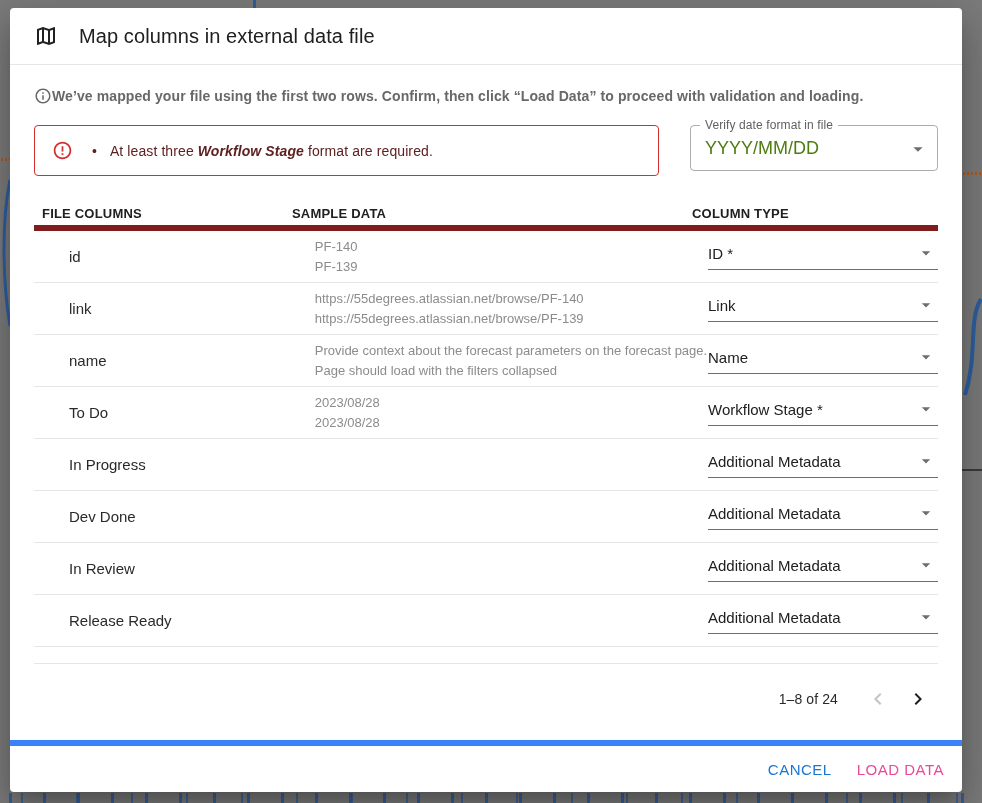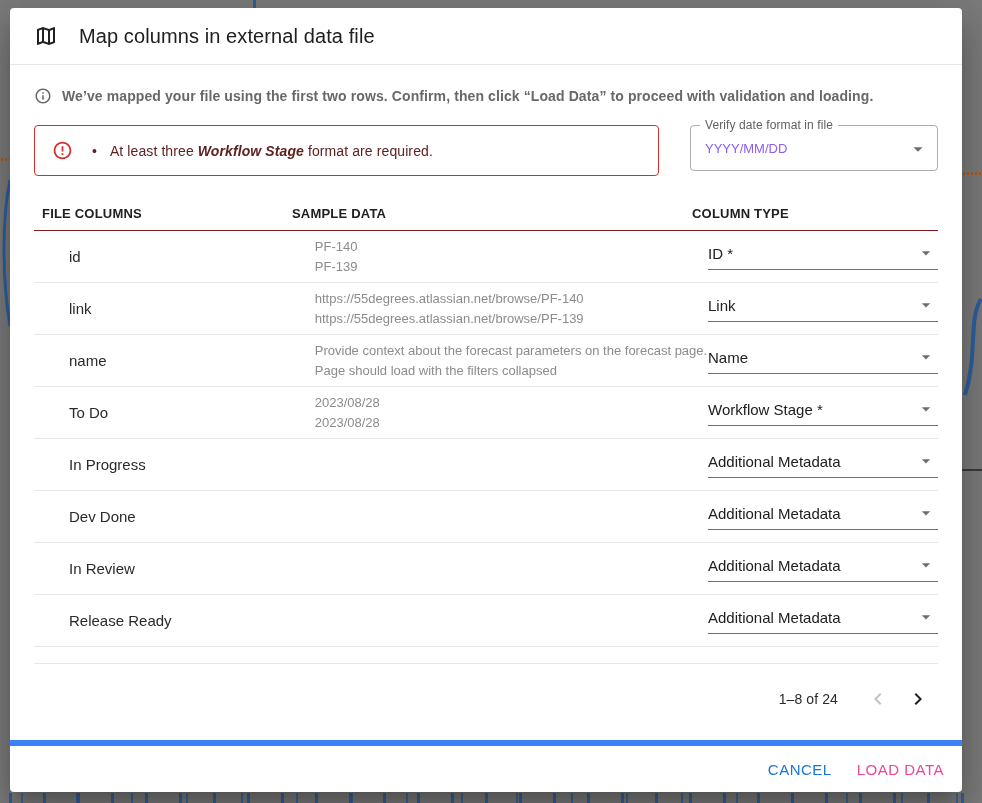--- a/index.html
+++ b/index.html
@@ -36,21 +36,21 @@
 
   .dlg-header {
     height:57px; flex:0 0 57px; padding:0 24px;
     display:flex; align-items:center; gap:21px;
     border-bottom:1px solid #e6e6e6;
   }
   .dlg-title { font-size:20px; font-weight:500; color:#202020; letter-spacing:.1px; }
   .map-ic { width:24px; height:24px; flex:0 0 24px; }
 
   .info-row {
-    margin:22px 24px 0; display:flex; align-items:flex-start; gap:10px;
+    margin:22px 24px 0; display:flex; align-items:flex-start; 
     color:#686868; font-size:14px; font-weight:700; letter-spacing:.1px; line-height:19px;
   }
   .info-ic { width:18px; height:18px; flex:0 0 18px; margin-top:0; }
 
   .controls-row { margin:19px 24px 0; display:flex; align-items:flex-start; }
   .alert {
     flex:0 0 625px; height:51px;
     border:1px solid #d32f2f; border-radius:4px;
     display:flex; align-items:center; padding:0 17px;
   }
@@ -61,27 +61,27 @@
 
   .outlined-select {
     margin-left:auto; width:248px; height:46px; position:relative;
     border:1px solid rgba(0,0,0,.32); border-radius:4px;
     display:flex; align-items:center; cursor:pointer;
   }
   .outlined-label {
     position:absolute; top:-8px; left:9px; background:#fff; padding:0 5px;
     font-size:12px; color:#5f5f5f; letter-spacing:.1px; line-height:14px;
   }
-  .outlined-value { padding-left:14px; font-size:13px; color:#8b5cf6; }
+  .outlined-value { padding-left:14px; font-size:18px; color:#4d7c0f; }
   .dd-arrow { width:22px; height:22px; position:absolute; right:8px; top:12px; fill:#6e6e6e; }
 
   .table { margin:30px 24px 0; }
   .thead {
     display:flex; align-items:flex-start; height:25px;
-    border-bottom:1px solid #7f1d1d;
+    border-bottom:6px solid #7f1d1d;
     font-size:13px; font-weight:700; color:#202020; letter-spacing:.2px;
   }
   .c1 { width:258px; padding-left:8px; }
   .c2 { width:400px; }
   .c3 { flex:1; }
   .trow { display:flex; align-items:center; height:52px; border-bottom:1px solid #e6e6e6; }
   .trow .c1 { font-size:15px; color:#2a2a2a;margin-left:27px; }
   .sample { font-size:13px; color:#8c8c8c; line-height:20px; min-height:20px; }
   .std-select {
     position:relative; width:230px; cursor:pointer;

